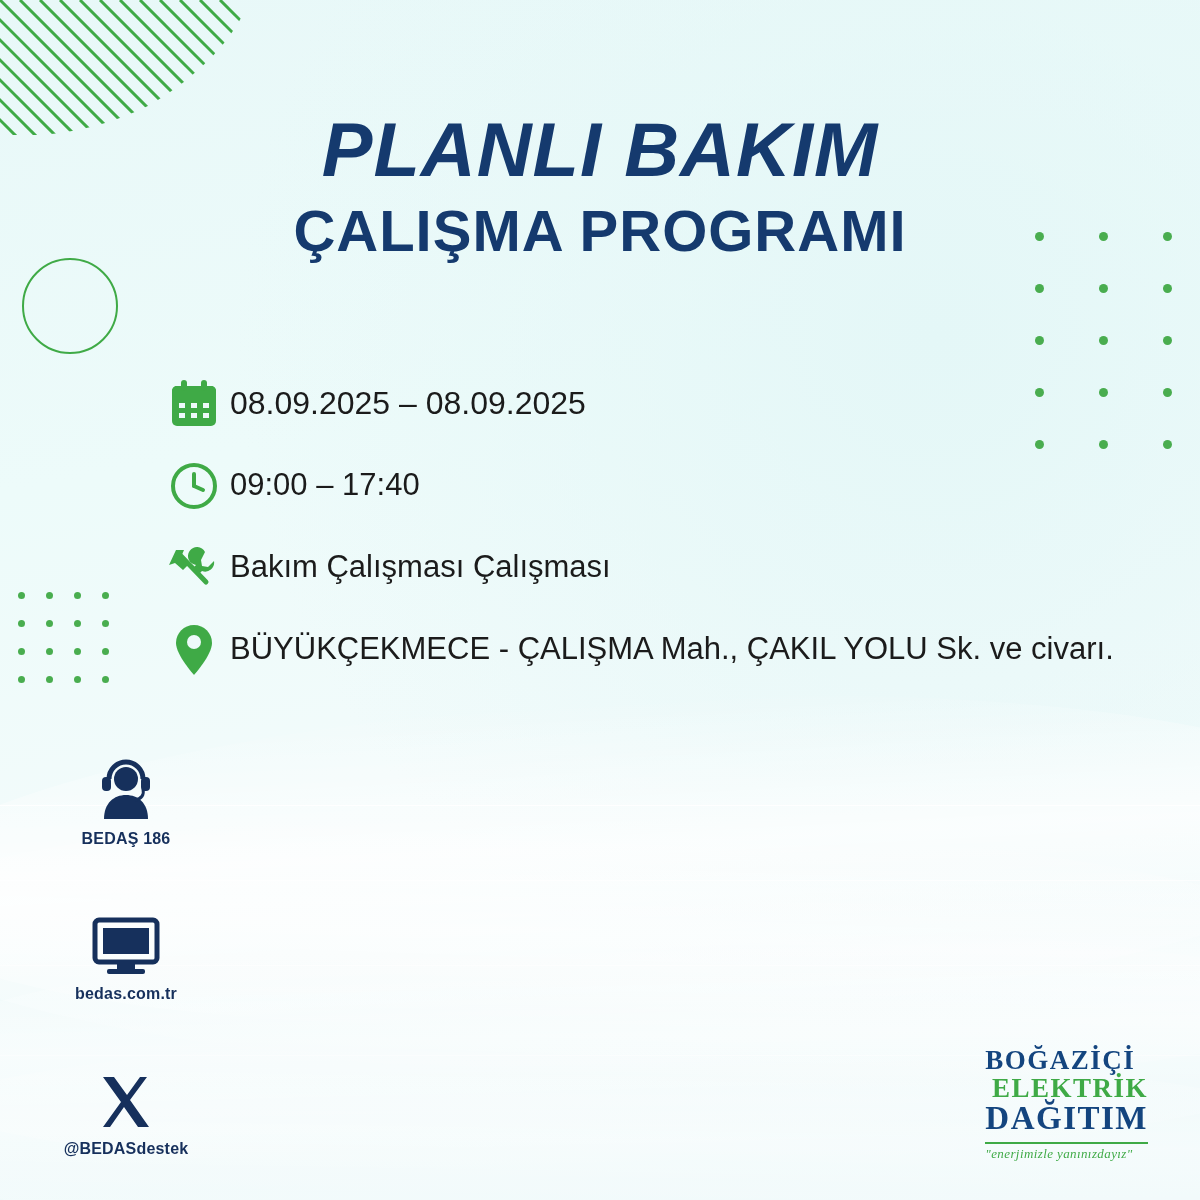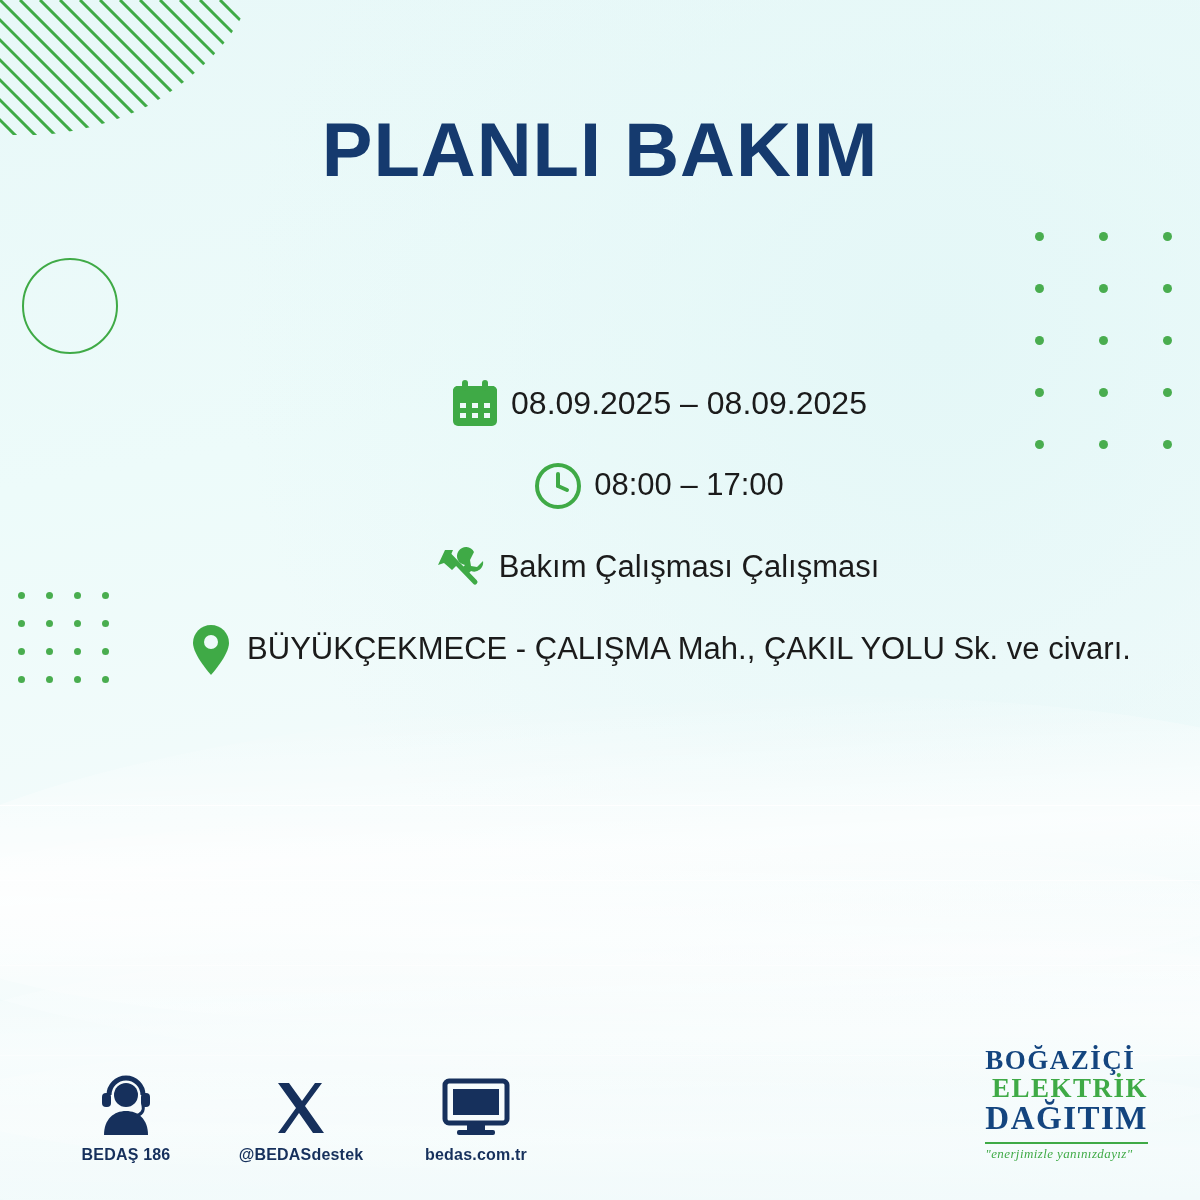--- a/index.html
+++ b/index.html
@@ -95,20 +95,21 @@
     width: 100%;
     text-align: center;
   }
   .title-main {
     font-size: 76px;
     font-weight: bold;
     letter-spacing: 1px;
     color: #153a6e;
     line-height: 1;
     margin: 0;
+    font-style: italic;
   }
   .title-sub {
     font-size: 58px;
     font-weight: bold;
     letter-spacing: 1px;
     color: #153a6e;
     line-height: 1;
     margin: 14px 0 0 0;
   }
 
@@ -116,21 +117,20 @@
   .info {
     position: absolute;
     top: 375px;
     left: 168px;
     width: 980px;
   }
   .row {
     display: flex;
     align-items: flex-start;
     margin-bottom: 24px;
-    justify-content: center;
   }
   .row .ico {
     width: 62px;
     min-width: 62px;
     height: 58px;
     display: flex;
     align-items: center;
     justify-content: flex-start;
   }
   .row .txt {
@@ -146,25 +146,26 @@
   
   .footer {
     position: absolute;
     bottom: 34px;
     left: 0;
     width: 100%;
     height: 120px;
   }
   .contact {
     position: absolute;
-    bottom: 2px;
+    bottom: 8px;
     left: 56px;
     display: flex;
     align-items: flex-end;
-    gap: 35px;
+    gap: 66px;
+    flex-direction: column;
   }
   .contact-item {
     width: 140px;
     text-align: center;
   }
   .contact-item .c-ico {
     height: 62px;
     display: flex;
     align-items: flex-end;
     justify-content: center;
@@ -279,20 +280,21 @@
     <div class="dot sm" style="left:56px; top:56px;"></div>
     <div class="dot sm" style="left:84px; top:56px;"></div>
     <div class="dot sm" style="left:0px;  top:84px;"></div>
     <div class="dot sm" style="left:28px; top:84px;"></div>
     <div class="dot sm" style="left:56px; top:84px;"></div>
     <div class="dot sm" style="left:84px; top:84px;"></div>
   </div>
 
   <div class="title-wrap">
     <h1 class="title-main">PLANLI BAKIM</h1>
+    <h2 class="title-sub">ÇALIŞMA PROGRAMI</h2>
   </div>
 
   <div class="info">
 
     <div class="row date">
       <div class="ico">
         <svg width="52" height="52" viewBox="0 0 52 52">
           <rect x="4" y="8" width="44" height="40" rx="5" fill="#3faa46"></rect>
           <rect x="4" y="8" width="44" height="11" rx="5" fill="#3faa46"></rect>
           <rect x="13" y="2" width="6" height="11" rx="3" fill="#3faa46"></rect>
@@ -311,21 +313,21 @@
     </div>
 
     <div class="row time">
       <div class="ico">
         <svg width="52" height="52" viewBox="0 0 52 52">
           <circle cx="26" cy="26" r="21" fill="none" stroke="#3faa46" stroke-width="4"></circle>
           <line x1="26" y1="26" x2="26" y2="14" stroke="#3faa46" stroke-width="4" stroke-linecap="round"></line>
           <line x1="26" y1="26" x2="35" y2="30" stroke="#3faa46" stroke-width="4" stroke-linecap="round"></line>
         </svg>
       </div>
-      <div class="txt">08:00 – 17:00</div>
+      <div class="txt">09:00 – 17:40</div>
     </div>
 
     <div class="row work">
       <div class="ico">
         <svg width="52" height="52" viewBox="0 0 52 52">
           <g stroke="#3faa46" stroke-width="5" stroke-linecap="round" fill="none">
             <line x1="11" y1="12" x2="38" y2="40"></line>
           </g>
           <path d="M41,9 a9,9 0 1,0 -9,13 l-3,3 6,6 3,-3 a9,9 0 0,0 12,-10 l-6,6 -6,-1 -1,-6 z" fill="#3faa46" transform="translate(-4,1)"></path>
           <path d="M8,8 l8,0 l-3,7 l7,8 l-5,5 l-8,-7 l-6,2 z" fill="#3faa46"></path>
@@ -359,39 +361,39 @@
             <rect x="6" y="18" width="9" height="14" rx="4" fill="#16305c"></rect>
             <rect x="45" y="18" width="9" height="14" rx="4" fill="#16305c"></rect>
             <path d="M47,30 q2,9 -8,11" fill="none" stroke="#16305c" stroke-width="3"></path>
           </svg>
         </div>
         <div class="c-label">BEDAŞ 186</div>
       </div>
 
       <div class="contact-item">
         <div class="c-ico">
-          <svg width="58" height="58" viewBox="0 0 58 58">
-            <path d="M6,4 L24,29 L6,54 L13,54 L27,34 L41,54 L52,54 L33,27 L50,4 L43,4 L30,22 L17,4 Z" fill="#16305c"></path>
-          </svg>
-        </div>
-        <div class="c-label">@BEDASdestek</div>
-      </div>
-
-      <div class="contact-item">
-        <div class="c-ico">
           <svg width="70" height="60" viewBox="0 0 70 60">
             <rect x="4" y="4" width="62" height="42" rx="4" fill="none" stroke="#16305c" stroke-width="5"></rect>
             <rect x="12" y="12" width="46" height="26" fill="#16305c"></rect>
             <rect x="26" y="48" width="18" height="7" fill="#16305c"></rect>
             <rect x="16" y="53" width="38" height="5" rx="2" fill="#16305c"></rect>
           </svg>
         </div>
         <div class="c-label">bedas.com.tr</div>
       </div>
 
+      <div class="contact-item">
+        <div class="c-ico">
+          <svg width="58" height="58" viewBox="0 0 58 58">
+            <path d="M6,4 L24,29 L6,54 L13,54 L27,34 L41,54 L52,54 L33,27 L50,4 L43,4 L30,22 L17,4 Z" fill="#16305c"></path>
+          </svg>
+        </div>
+        <div class="c-label">@BEDASdestek</div>
+      </div>
+
     </div>
 
     <div class="brand">
       <div class="b1">BOĞAZİÇİ</div>
       <div class="b2">ELEKTRİK</div>
       <div class="b3">DAĞITIM</div>
       <div class="slogan">"enerjimizle yanınızdayız"</div>
     </div>
 
   </div>

